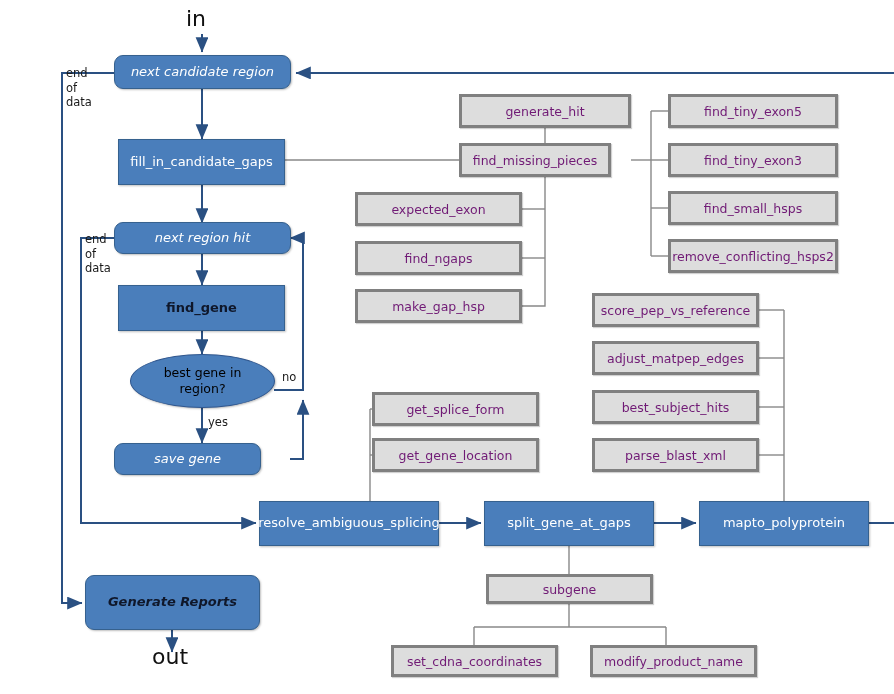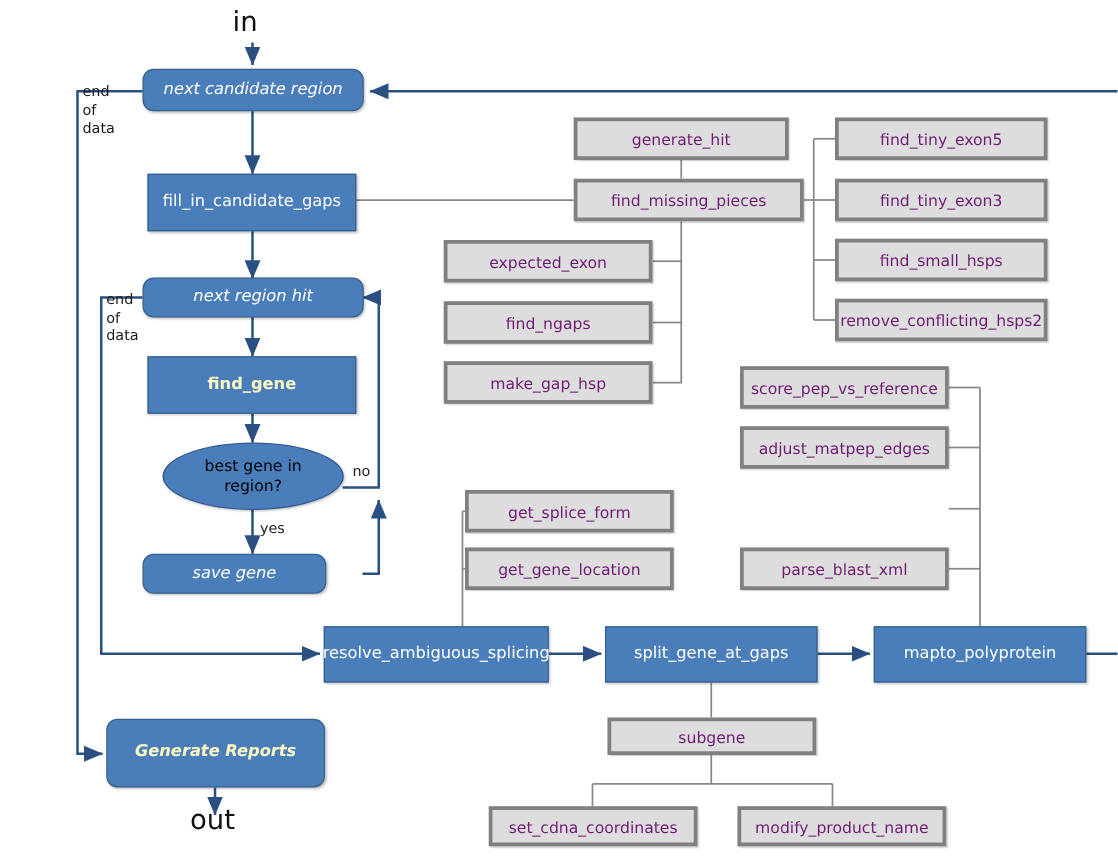--- a/index.html
+++ b/index.html
@@ -14,21 +14,21 @@
     background:#4a7ebb;
     border:1px solid #36618e;
     color:#ffffff;
     font-size:13px;
     box-shadow:1px 1px 2px rgba(0,0,0,0.25);
   }
   .proc.round{border-radius:9px;}
   .proc .lbl{line-height:1.15;padding:0 6px;}
   .italic .lbl{font-style:italic;}
   .bold .lbl{font-weight:bold;}
-  .hl .lbl{color:#fef9c3;}
+  .hl .lbl{color:#0f172a;}
 
   
   .dec{
     background:#4a7ebb;
     border:1px solid #2f5party;
     border:1px solid #2f568e;
     border-radius:50%;
     color:#000000;
     font-size:12.5px;
     box-shadow:1px 1px 2px rgba(0,0,0,0.25);
@@ -183,21 +183,21 @@
   </div>
 
   <div class="node proc" style="left:659px;top:501px;width:170px;height:45px;">
     <span class="lbl">mapto_polyprotein</span>
   </div>
 
   <div class="node gbox" style="left:419px;top:94px;width:172px;height:34px;">
     <span class="lbl">generate_hit</span>
   </div>
 
-  <div class="node gbox" style="left:419px;top:143px;width:184px;height:34px;">
+  <div class="node gbox" style="left:419px;top:143px;width:152px;height:34px;">
     <span class="lbl">find_missing_pieces</span>
   </div>
 
   <div class="node gbox" style="left:315px;top:192px;width:167px;height:34px;">
     <span class="lbl">expected_exon</span>
   </div>
 
   <div class="node gbox" style="left:315px;top:241px;width:167px;height:34px;">
     <span class="lbl">find_ngaps</span>
   </div>
@@ -223,20 +223,23 @@
   </div>
 
   <div class="node gbox" style="left:552px;top:293px;width:167px;height:34px;">
     <span class="lbl">score_pep_vs_reference</span>
   </div>
 
   <div class="node gbox" style="left:552px;top:341px;width:167px;height:34px;">
     <span class="lbl">adjust_matpep_edges</span>
   </div>
 
+  <div class="node gbox" style="left:552px;top:390px;width:167px;height:34px;">
+    <span class="lbl">best_subject_hits</span>
+  </div>
 
   <div class="node gbox" style="left:552px;top:438px;width:167px;height:34px;">
     <span class="lbl">parse_blast_xml</span>
   </div>
 
   <div class="node gbox" style="left:332px;top:392px;width:167px;height:34px;">
     <span class="lbl">get_splice_form</span>
   </div>
 
   <div class="node gbox" style="left:332px;top:438px;width:167px;height:34px;">

